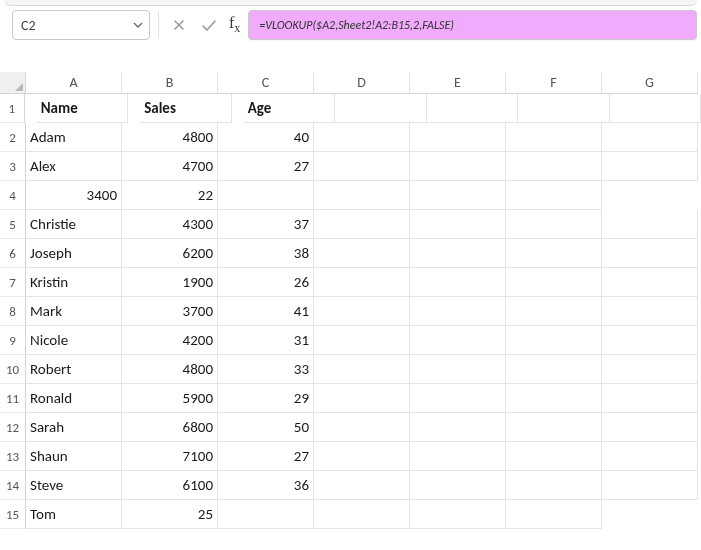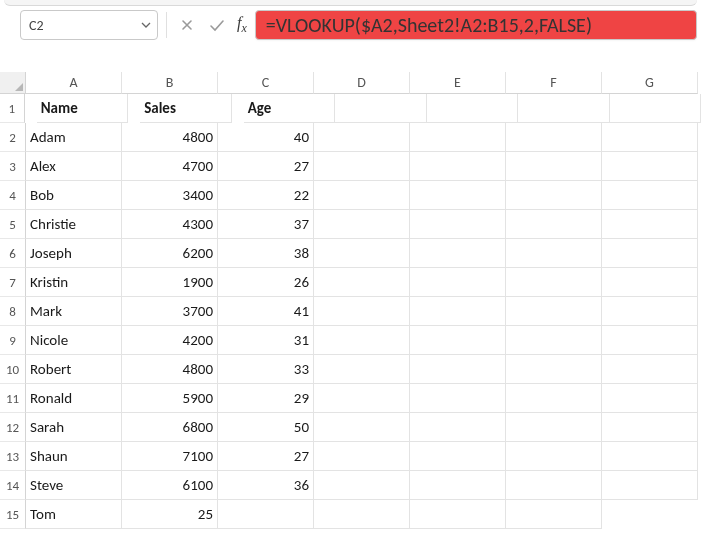--- a/index.html
+++ b/index.html
@@ -16,21 +16,21 @@
     height: 6px;
     background: #f5f5f5;
     border-bottom: 1px solid #d9d9d9;
     border-radius: 0 0 8px 8px;
     margin: 0 4px;
   }
   .formula-bar-row {
     display: flex;
     align-items: stretch;
     height: 36px;
-    padding: 4px 4px 2px 20px;
+    padding: 4px 4px 2px 12px;
     gap: 6px;
     background: #ffffff;
   }
   .name-box {
     display: flex;
     align-items: center;
     background: #ffffff;
     border: 1px solid #c9c9c9;
     border-radius: 4px;
     width: 138px;
@@ -61,40 +61,40 @@
     height: 24px;
     display: flex;
     align-items: center;
     justify-content: center;
     color: #888;
     font-size: 15px;
     border-radius: 3px;
     cursor: default;
   }
   .fx-label {
-    font-style: italic;
     font-family: "Times New Roman", serif;
     font-size: 16px;
     color: #3a3a3a;
     padding: 0 2px;
   }
   .formula-input {
     flex: 1;
     display: flex;
     align-items: center;
     border: 1px solid #c9c9c9;
     border-radius: 4px;
-    background: #ef4444;
+    background: #f0abfc;
     padding: 0 10px;
     box-shadow: 0 1px 2px rgba(0,0,0,0.04);
-    font-size: 20px;
+    font-size: 12px;
     color: #333;
     min-width: 0;
     overflow: hidden;
     white-space: nowrap;
+    font-style: italic;
   }
   .sheet-area {
     display: flex;
     flex-direction: column;
     margin-top: 30px;
   }
   .col-headers {
     display: flex;
     height: 22px;
     background: #fff;
@@ -234,21 +234,20 @@
     <div class="cell num">4700</div>
     <div class="cell num">27</div>
     <div class="cell"></div>
     <div class="cell"></div>
     <div class="cell"></div>
     <div class="cell"></div>
   </div>
 
   <div class="grid-row">
     <div class="row-h">4</div>
-    <div class="cell txt">Bob</div>
     <div class="cell num">3400</div>
     <div class="cell num">22</div>
     <div class="cell"></div>
     <div class="cell"></div>
     <div class="cell"></div>
     <div class="cell"></div>
   </div>
 
   <div class="grid-row">
     <div class="row-h">5</div>

